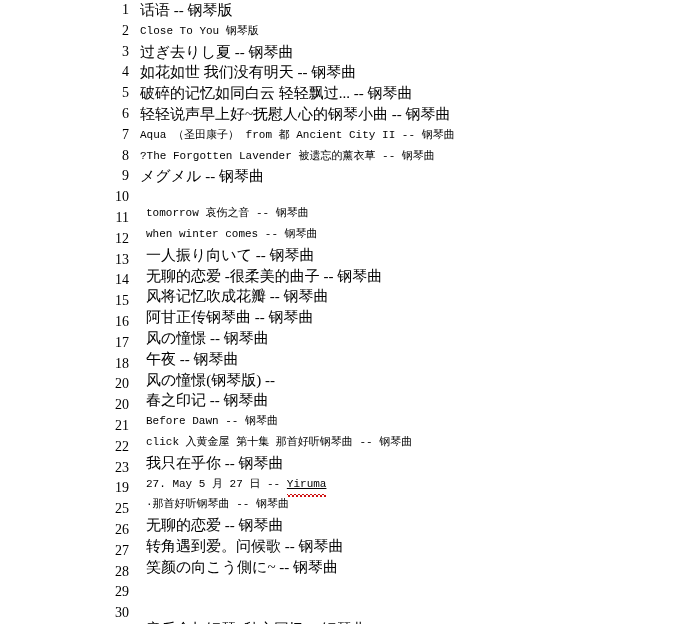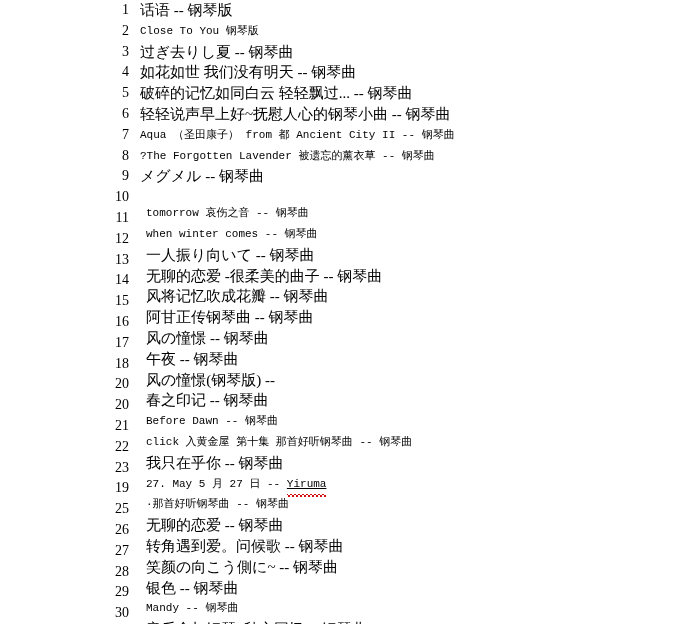--- a/index.html
+++ b/index.html
@@ -182,23 +182,21 @@
     <div class="list-row wide-num">
       <span class="row-number">26</span>
       <span class="row-title">转角遇到爱。问候歌  --  钢琴曲</span>
     </div>
     <div class="list-row wide-num">
       <span class="row-number">27</span>
       <span class="row-title">笑颜の向こう側に~  --  钢琴曲</span>
     </div>
     <div class="list-row wide-num">
       <span class="row-number">28</span>
-      <span class="row-title">银色  --  钢琴曲</span>
     </div>
     <div class="list-row wide-num">
       <span class="row-number">29</span>
-      <span class="row-title serif-lead">Mandy --  钢琴曲</span>
     </div>
     <div class="list-row wide-num">
       <span class="row-number">30</span>
       <span class="row-title">音乐盒与钢琴~秋之回忆  --  钢琴曲</span>
     </div>
   </div>
 
 </body></html>

